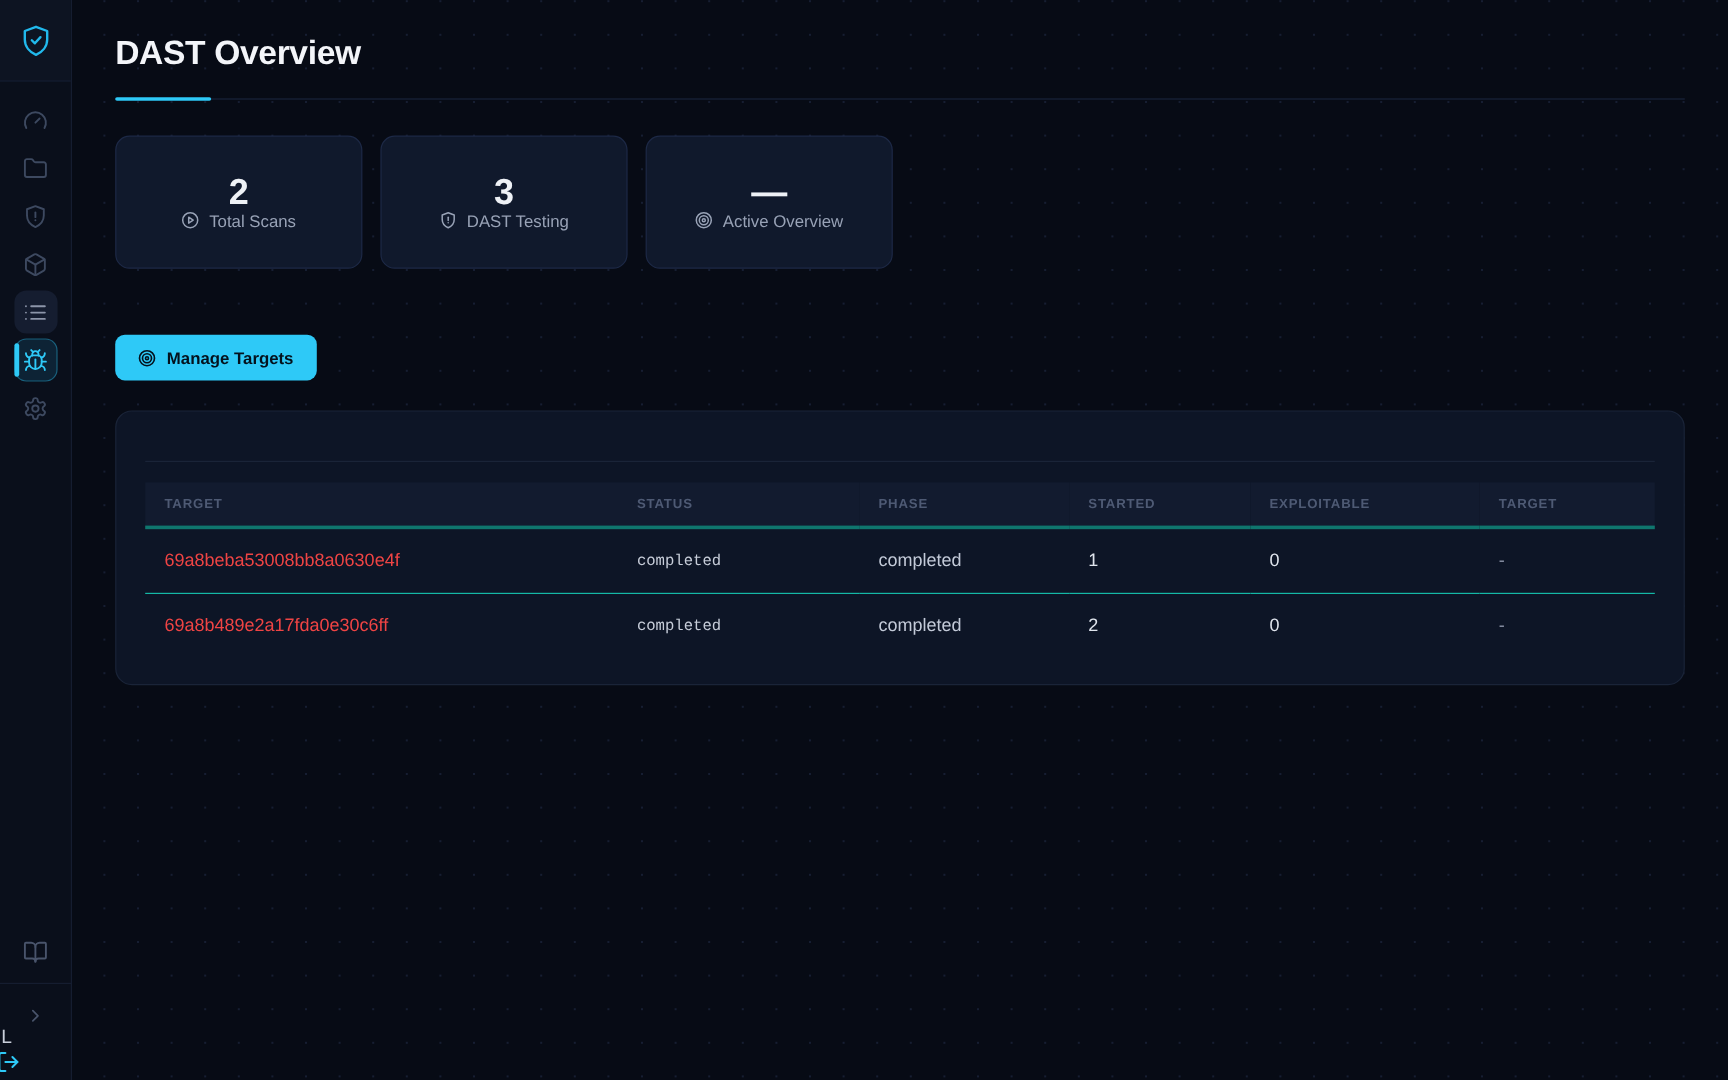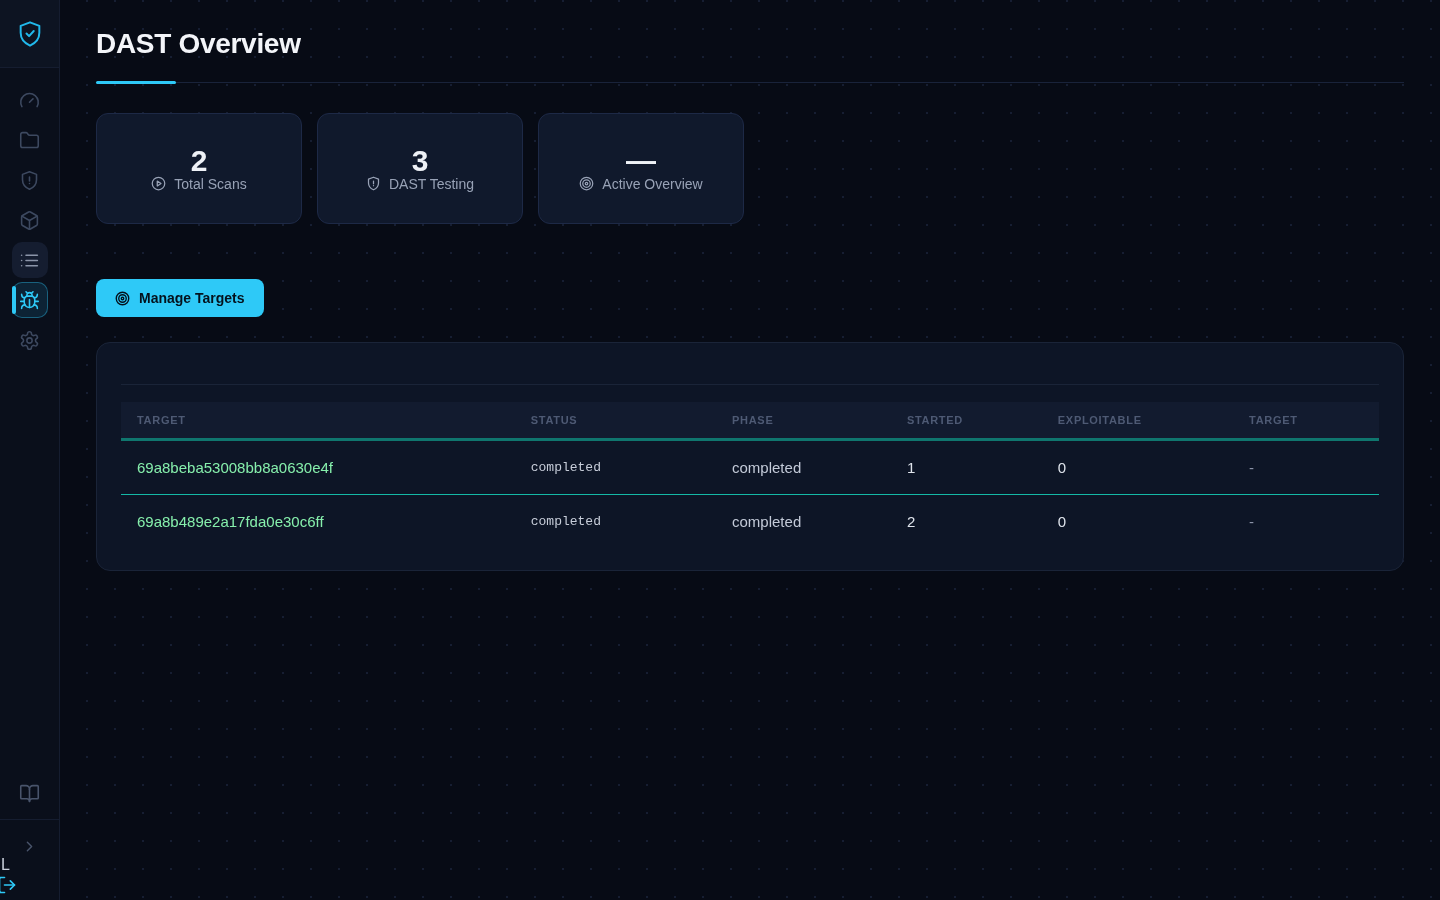--- a/index.html
+++ b/index.html
@@ -100,21 +100,21 @@
   .table-title { font-size: 17px; font-weight: 700; color: #eef1f6; }
   .table-rule { margin-top: 17px; height: 1px; background: #1a2438; }
   table { width: 100%; border-collapse: collapse; margin-top: 17px; table-layout: fixed; }
   thead tr { background: #121b2f; }
   th {
     text-align: left; font-size: 11px; font-weight: 700; letter-spacing: 0.7px;
     color: #4e5a74; padding: 12px 16px; border-bottom: 3px solid #0f766e;
   }
   td { padding: 18px 16px; font-size: 15px; color: #c3cad8; }
   tbody tr + tr td { border-top: 1px solid #14b8a6; }
-  td.cell-target { color: #86efac; }
+  td.cell-target { color: #ef4444; }
   td.cell-status { font-family: "Liberation Mono", "DejaVu Sans Mono", monospace; font-size: 13px; color: #c7cdd9; }
   td.cell-num { color: #dfe4ec; }
   td.cell-started { color: #8b93a7; }
   .col-target { width: 31.3%; } .col-status { width: 16%; } .col-phase { width: 13.9%; }
   .col-findings { width: 12%; } .col-exploitable { width: 15.2%; } .col-started { width: 11.6%; }
 
   svg { display: block; }
 </style>
 </head>
 <body>

